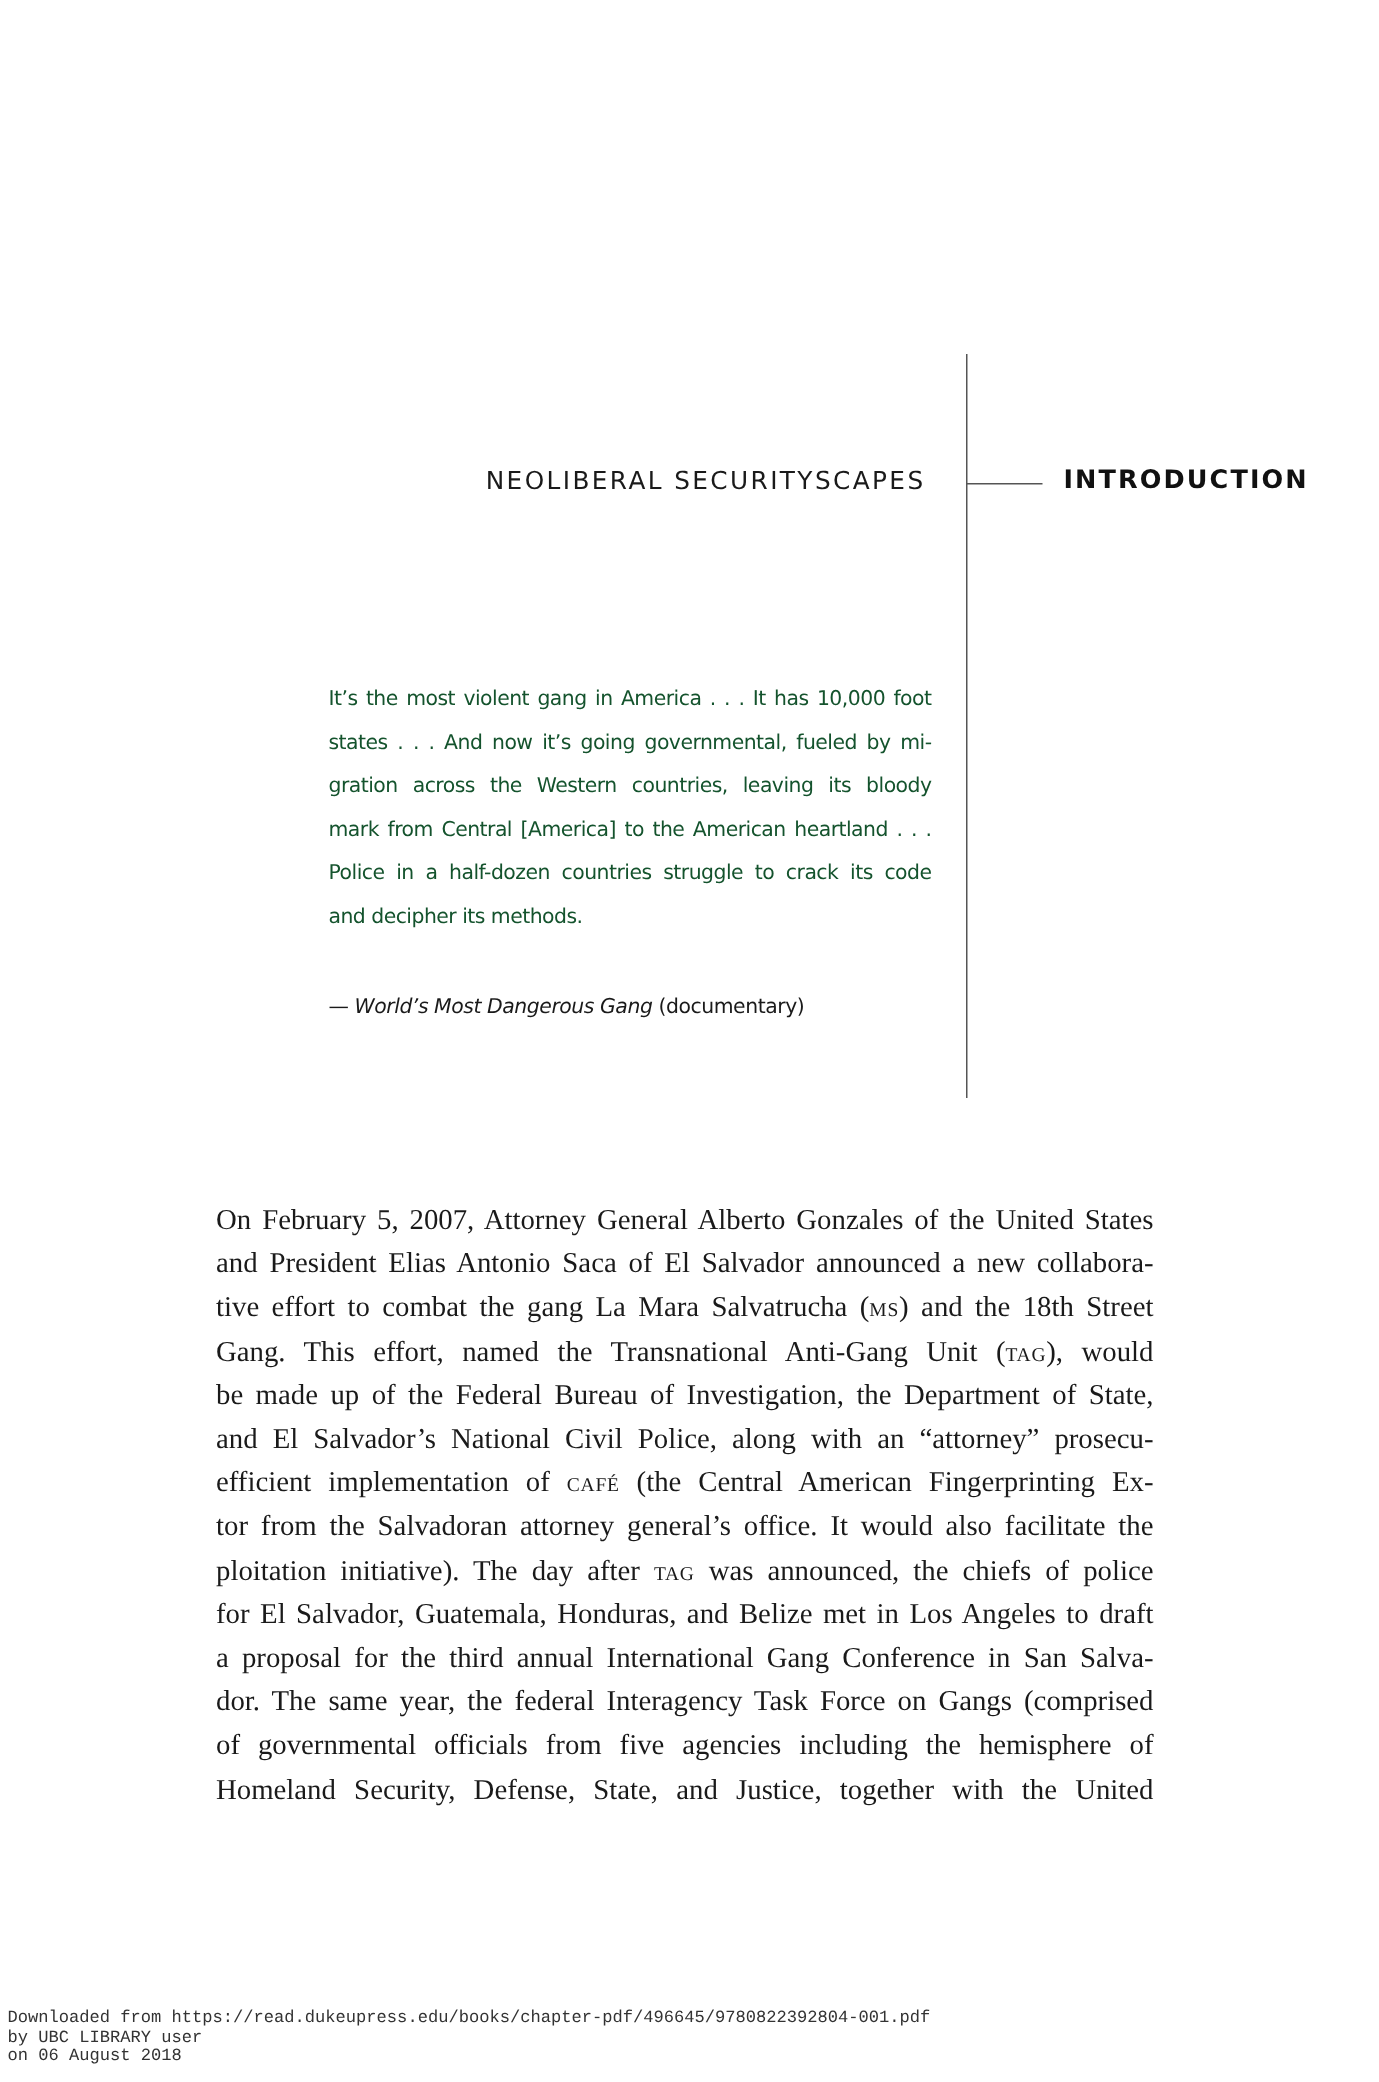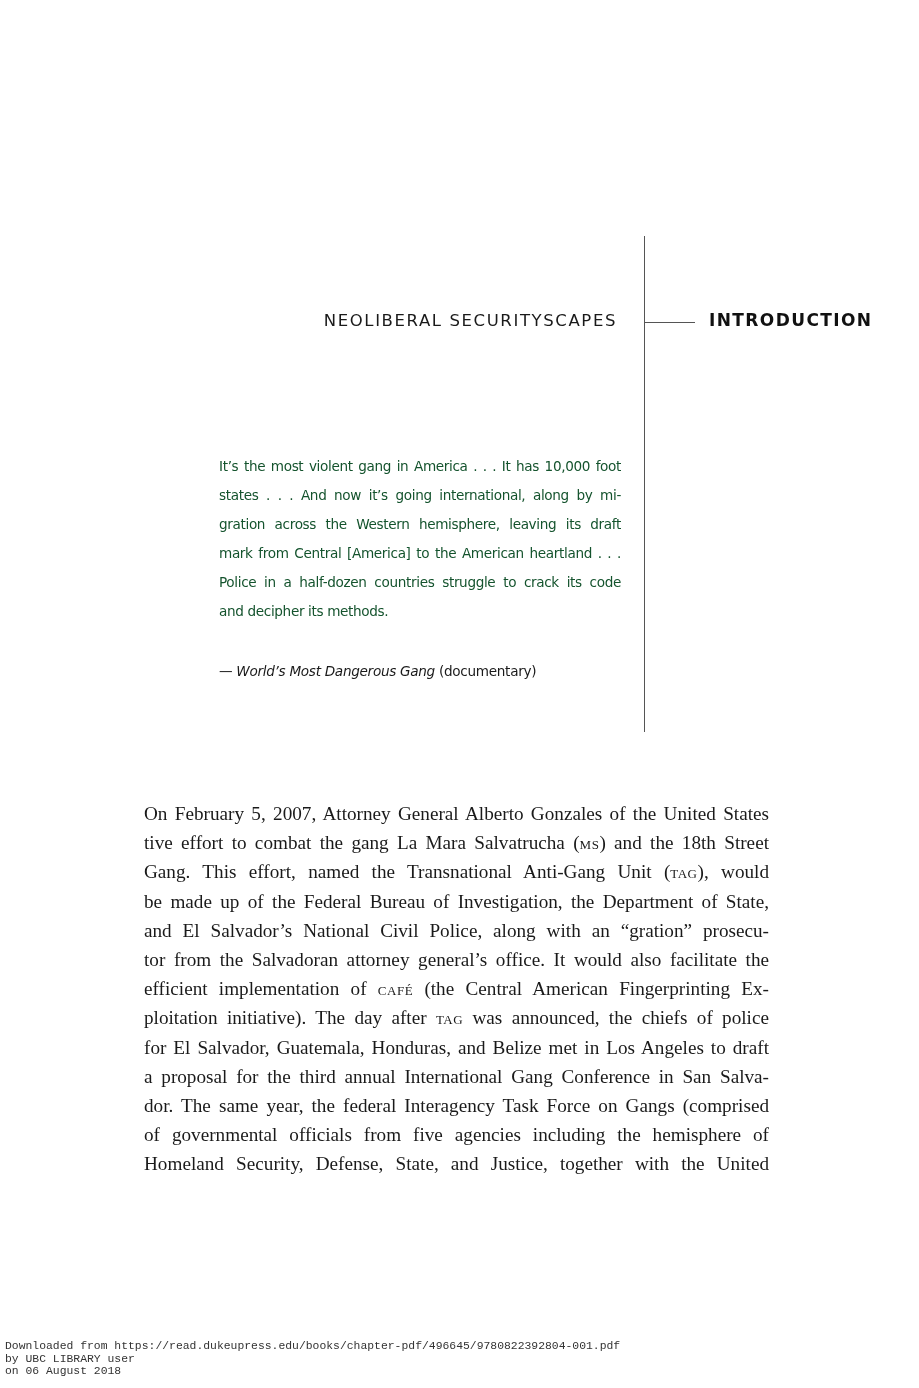--- a/index.html
+++ b/index.html
@@ -127,37 +127,38 @@
 <div class="page">
 
   <div class="vrule"></div>
   <div class="hrule"></div>
 
   <div class="book-title">NEOLIBERAL SECURITYSCAPES</div>
   <div class="chapter-label">INTRODUCTION</div>
 
   <div class="epigraph">
     <span class="line">It’s the most violent gang in America . . . It has 10,000 foot</span>
-    <span class="line">states . . . And now it’s going international, along by mi-</span>
-    <span class="line">gration across the Western hemisphere, leaving its draft</span>
+    <span class="line">states . . . And now it’s going governmental, fueled by mi-</span>
+    <span class="line">gration across the Western countries, leaving its bloody</span>
     <span class="line">mark from Central [America] to the American heartland . . .</span>
     <span class="line">Police in a half-dozen countries struggle to crack its code</span>
     <span class="line last">and decipher its methods.</span>
   </div>
 
   <div class="attribution"><span>—</span> <em>World’s Most Dangerous Gang</em><span> (documentary)</span></div>
 
   <div class="body-text" id="body-text">
       <span class="line">On February 5, 2007, Attorney General Alberto Gonzales of the United States</span>
+      <span class="line">and President Elias Antonio Saca of El Salvador announced a new collabora-</span>
       <span class="line">tive effort to combat the gang La Mara Salvatrucha (<span class="sc">MS</span>) and the 18th Street</span>
       <span class="line">Gang. This effort, named the Transnational Anti-Gang Unit (<span class="sc">TAG</span>), would</span>
       <span class="line">be made up of the Federal Bureau of Investigation, the Department of State,</span>
-      <span class="line">and El Salvador’s National Civil Police, along with an “gration” prosecu-</span>
+      <span class="line">and El Salvador’s National Civil Police, along with an “attorney” prosecu-</span>
+      <span class="line">efficient implementation of <span class="sc">CAFÉ</span> (the Central American Fingerprinting Ex-</span>
       <span class="line">tor from the Salvadoran attorney general’s office. It would also facilitate the</span>
-      <span class="line">efficient implementation of <span class="sc">CAFÉ</span> (the Central American Fingerprinting Ex-</span>
       <span class="line">ploitation initiative). The day after <span class="sc">TAG</span> was announced, the chiefs of police</span>
       <span class="line">for El Salvador, Guatemala, Honduras, and Belize met in Los Angeles to draft</span>
       <span class="line">a proposal for the third annual International Gang Conference in San Salva-</span>
       <span class="line">dor. The same year, the federal Interagency Task Force on Gangs (comprised</span>
       <span class="line">of governmental officials from five agencies including the hemisphere of</span>
       <span class="line">Homeland Security, Defense, State, and Justice, together with the United</span>
     </div>
 
   <div class="footer"><div>Downloaded from https://read.dukeupress.edu/books/chapter-pdf/496645/9780822392804-001.pdf</div><div>by UBC LIBRARY user</div><div>on 06 August 2018</div></div>
 

